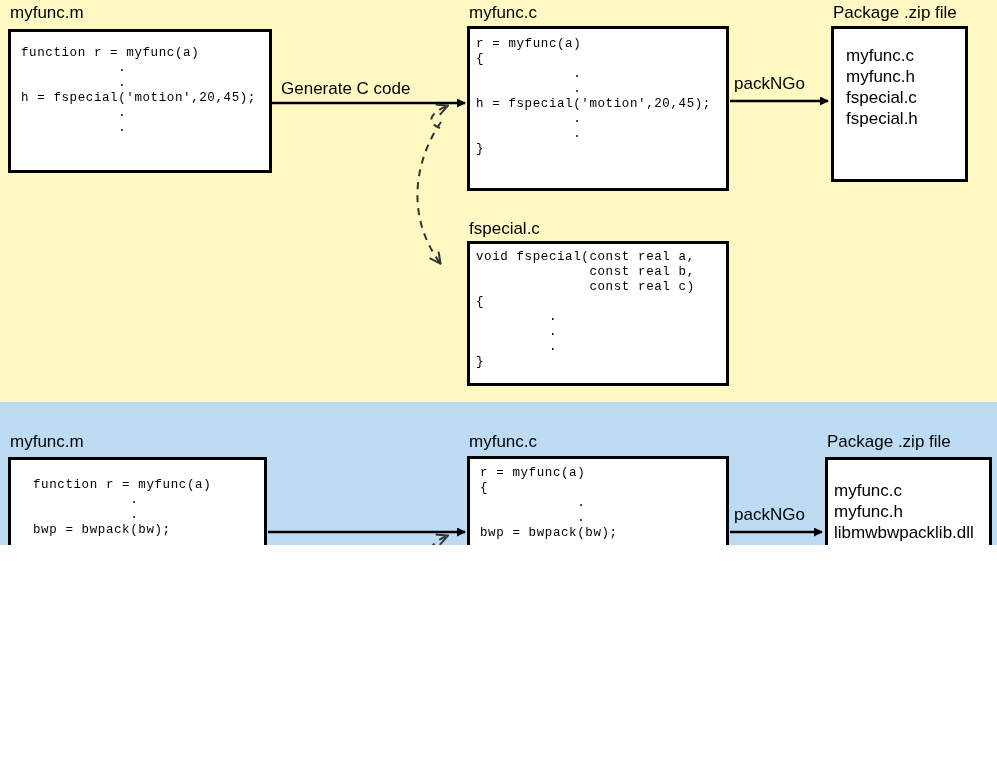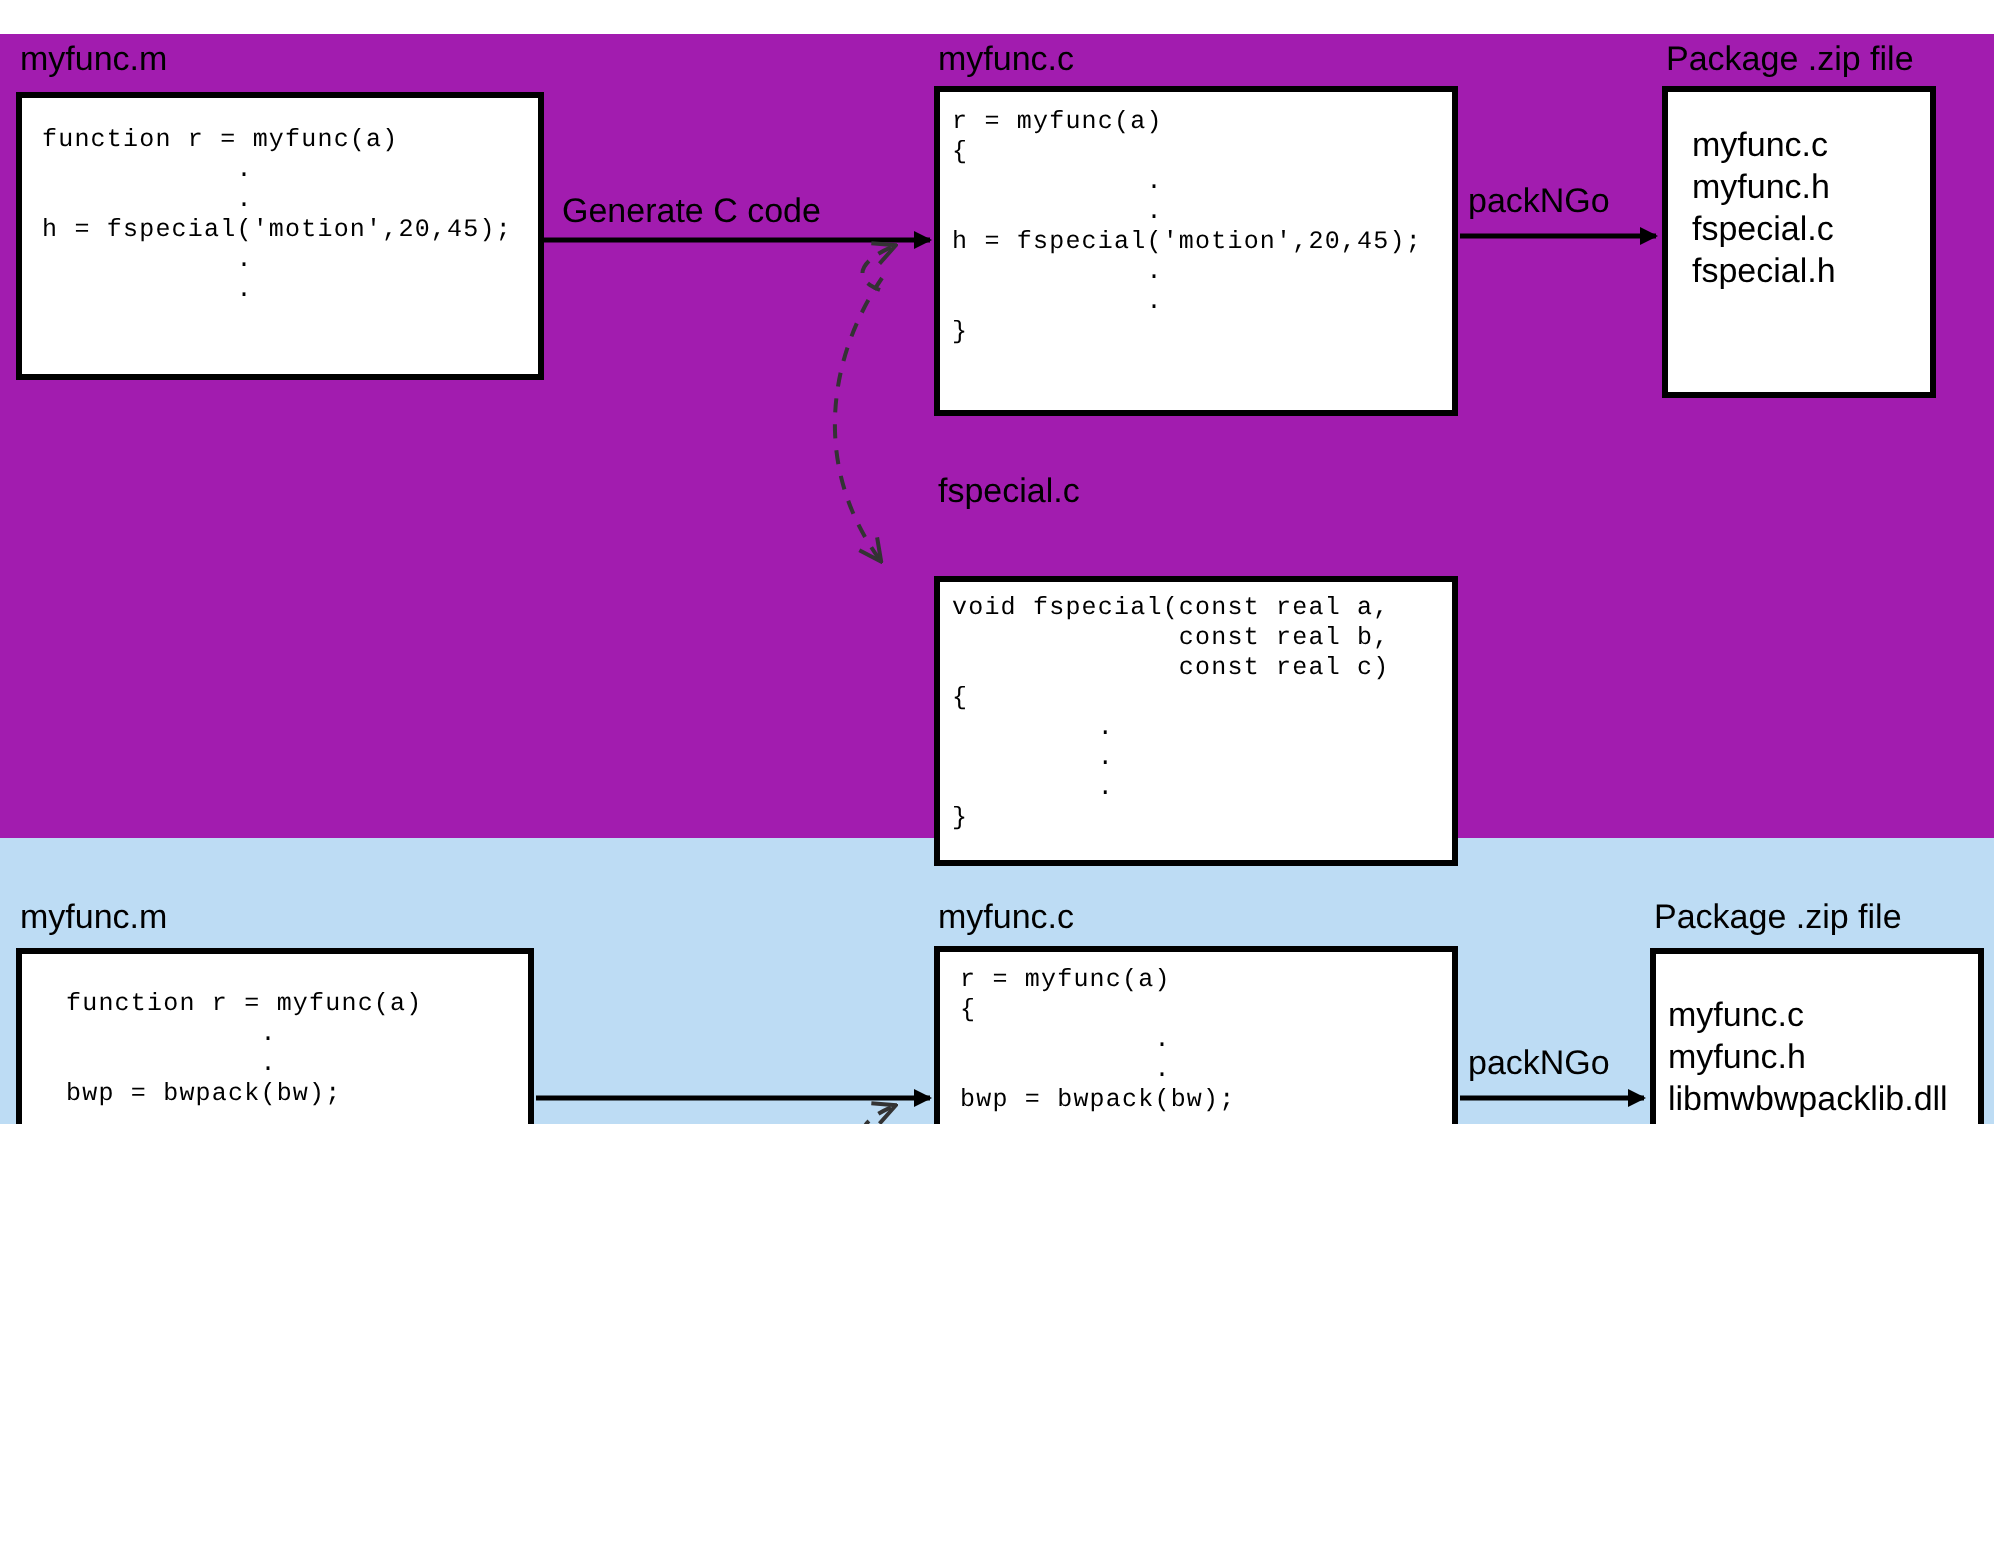--- a/index.html
+++ b/index.html
@@ -4,24 +4,23 @@
 <style>
   html, body {
     margin: 0;
     padding: 0;
     background: #ffffff;
   }
   #canvas {
     position: relative;
     width: 997px;
     height: 545px;
-    background: #a21caf;
+    background: #fef9c3;
     font-family: "Liberation Sans", sans-serif;
     overflow: hidden;
-    margin-top: 17px;
   }
   .band {
     position: absolute;
     left: 0;
     width: 997px;
   }
   .band-lower {
     top: 402px;
     height: 369px;
     background: #bddcf4;
@@ -107,21 +106,21 @@
 
   <div class="box" style="left:831px; top:26px; width:137px; height:156px;">
     <div class="filelist" style="position:absolute; left:12px; top:16px;">myfunc.c
 myfunc.h
 fspecial.c
 fspecial.h</div>
   </div>
 
   <div class="caption" style="left:469px; top:219px;">fspecial.c</div>
 
-  <div class="box" style="left:467px; top:271px; width:262px; height:145px;">
+  <div class="box" style="left:467px; top:241px; width:262px; height:145px;">
     <div class="code" style="position:absolute; left:6px; top:6px;">void fspecial(const real a,
               const real b,
               const real c)
 {
          .
          .
          .
 }</div>
   </div>
 

